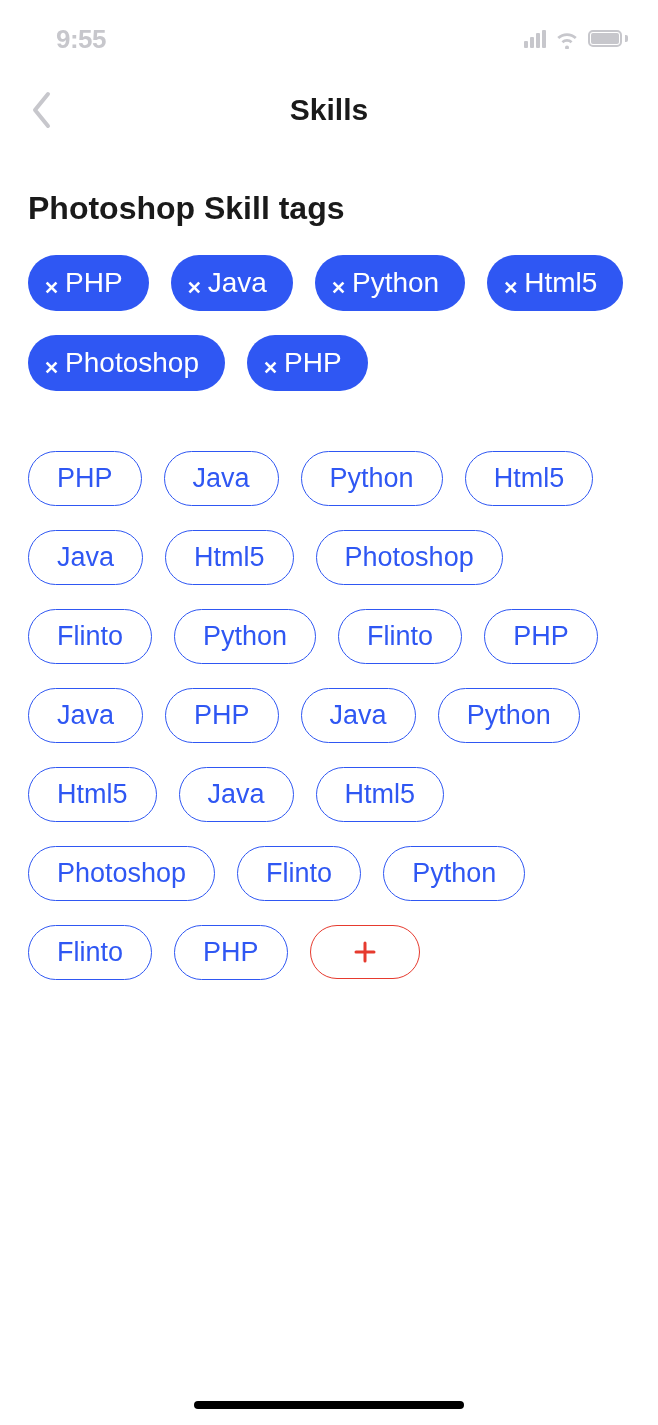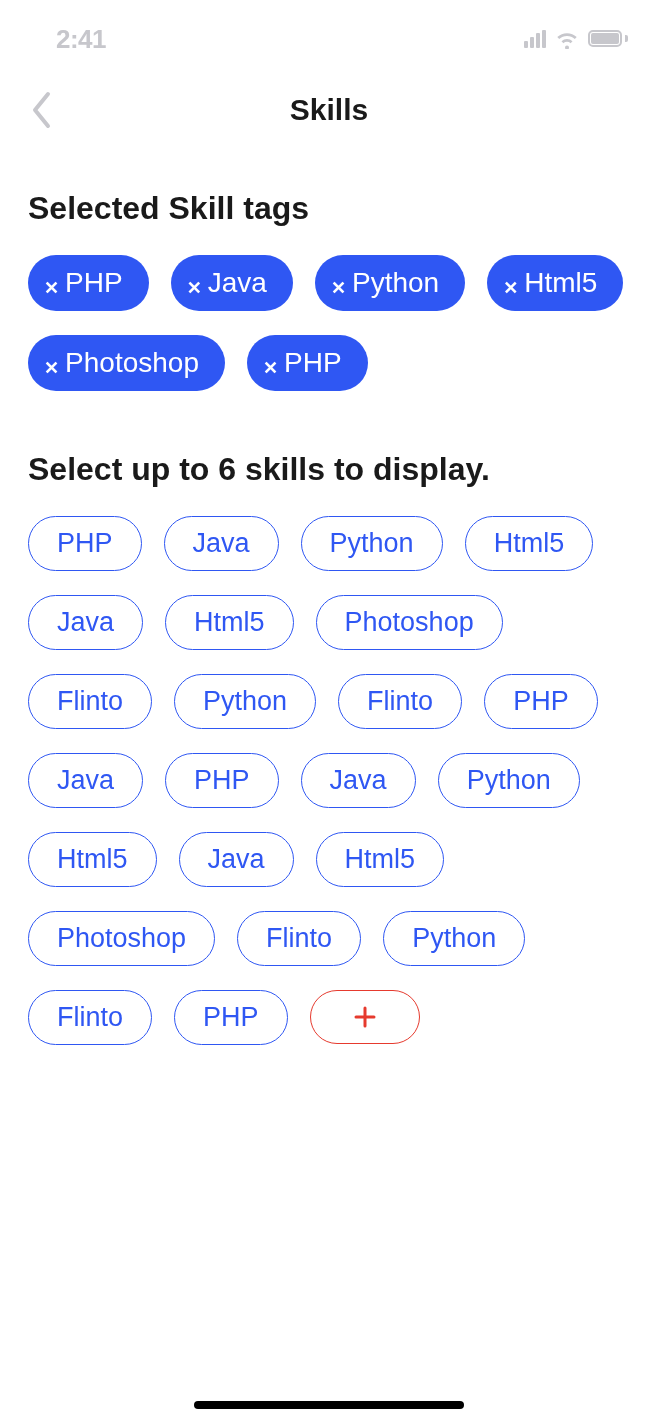--- a/index.html
+++ b/index.html
@@ -150,21 +150,21 @@
       height: 8px;
       background: #000000;
       border-radius: 999px;
     }
     .section-2 { margin-top: 12px; }
   </style>
 </head>
 <body>
 
 <div class="status-bar">
-  <div class="status-time">2:41</div>
+  <div class="status-time">9:55</div>
   <div class="status-icons">
     <div class="signal-bars">
       <span></span>
         <span></span>
         <span></span>
         <span></span>
     </div>
     <svg class="wifi-icon" viewBox="0 0 26 20">
       <path d="M13 16.5a2 2 0 100 4 2 2 0 000-4zM7.5 12.3a8 8 0 0111 0l-1.9 1.9a5.3 5.3 0 00-7.2 0l-1.9-1.9zM3.3 8.1a14 14 0 0119.4 0l-1.9 1.9a11.3 11.3 0 00-15.6 0L3.3 8.1z" fill="#c7c7cc"></path>
     </svg>
@@ -179,21 +179,21 @@
 <div class="nav-bar">
   <div class="back-btn">
     <svg width="22" height="38" viewBox="0 0 22 38">
       <path d="M18 3 L5 19 L18 35" stroke="#c7c7cc" stroke-width="4" fill="none" stroke-linecap="round" stroke-linejoin="round"></path>
     </svg>
   </div>
   <div class="nav-title">Skills</div>
 </div>
 
 <div class="content">
-  <div class="section-title">Selected Skill tags</div>
+  <div class="section-title">Photoshop Skill tags</div>
   <div class="chips-wrap" id="selected-chips">
       <div class="chip-filled">
         <span class="remove-x">✕</span>
         <span>PHP</span>
       </div>
       <div class="chip-filled">
         <span class="remove-x">✕</span>
         <span>Java</span>
       </div>
       <div class="chip-filled">
@@ -207,21 +207,20 @@
       <div class="chip-filled">
         <span class="remove-x">✕</span>
         <span>Photoshop</span>
       </div>
       <div class="chip-filled">
         <span class="remove-x">✕</span>
         <span>PHP</span>
       </div>
     </div>
 
-  <div class="section-title section-2">Select up to 6 skills to display.</div>
   <div class="chips-wrap" id="available-chips">
       <div class="chip-outline">
         <span>PHP</span>
       </div>
       <div class="chip-outline">
         <span>Java</span>
       </div>
       <div class="chip-outline">
         <span>Python</span>
       </div>

